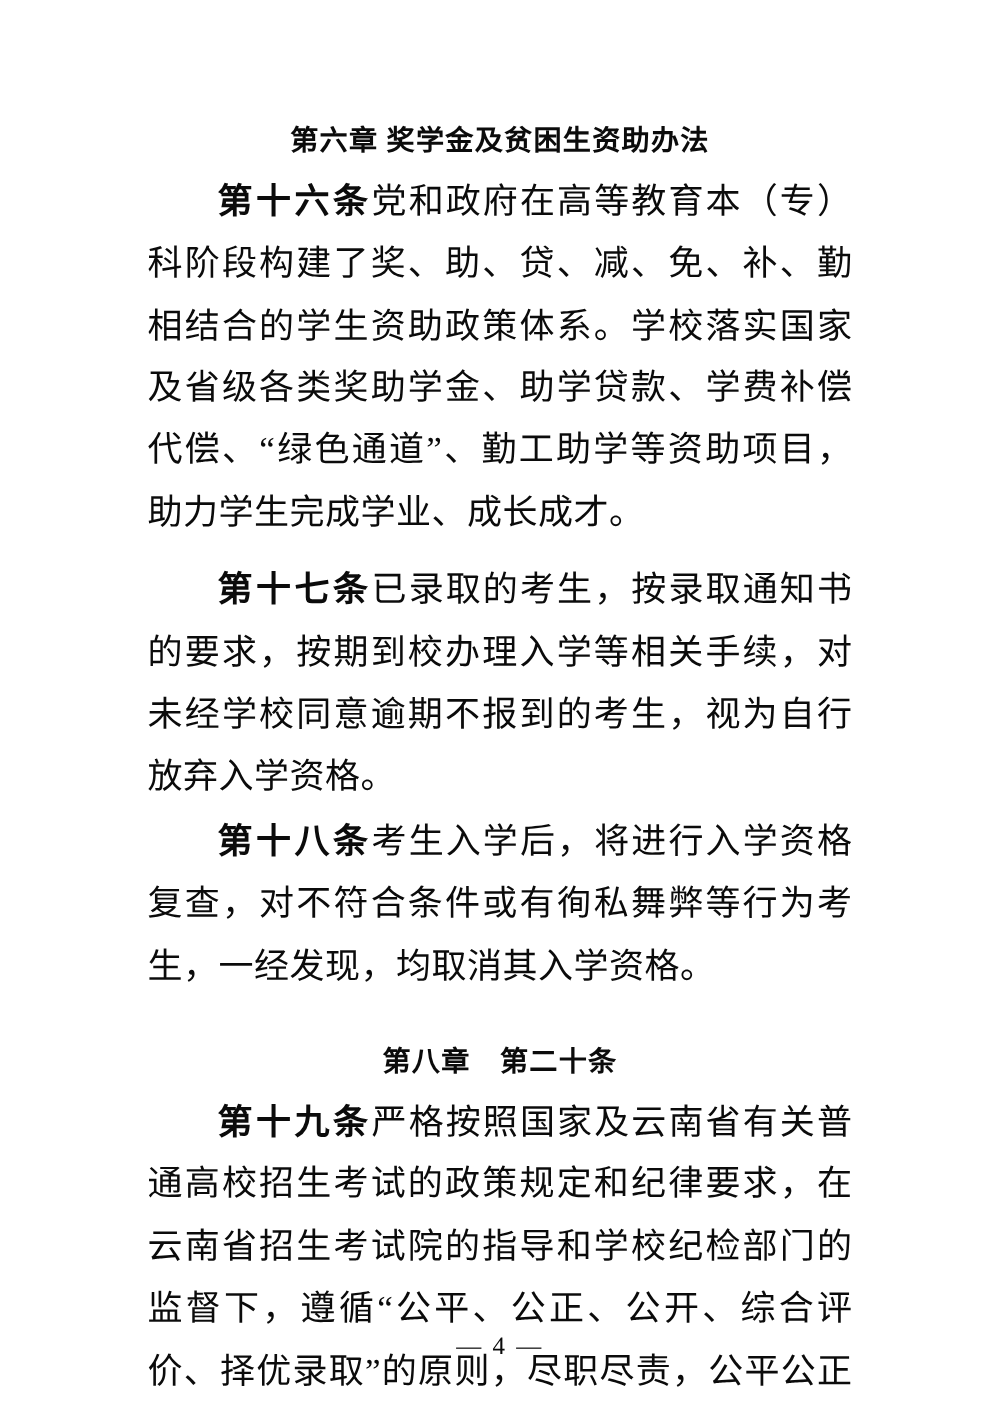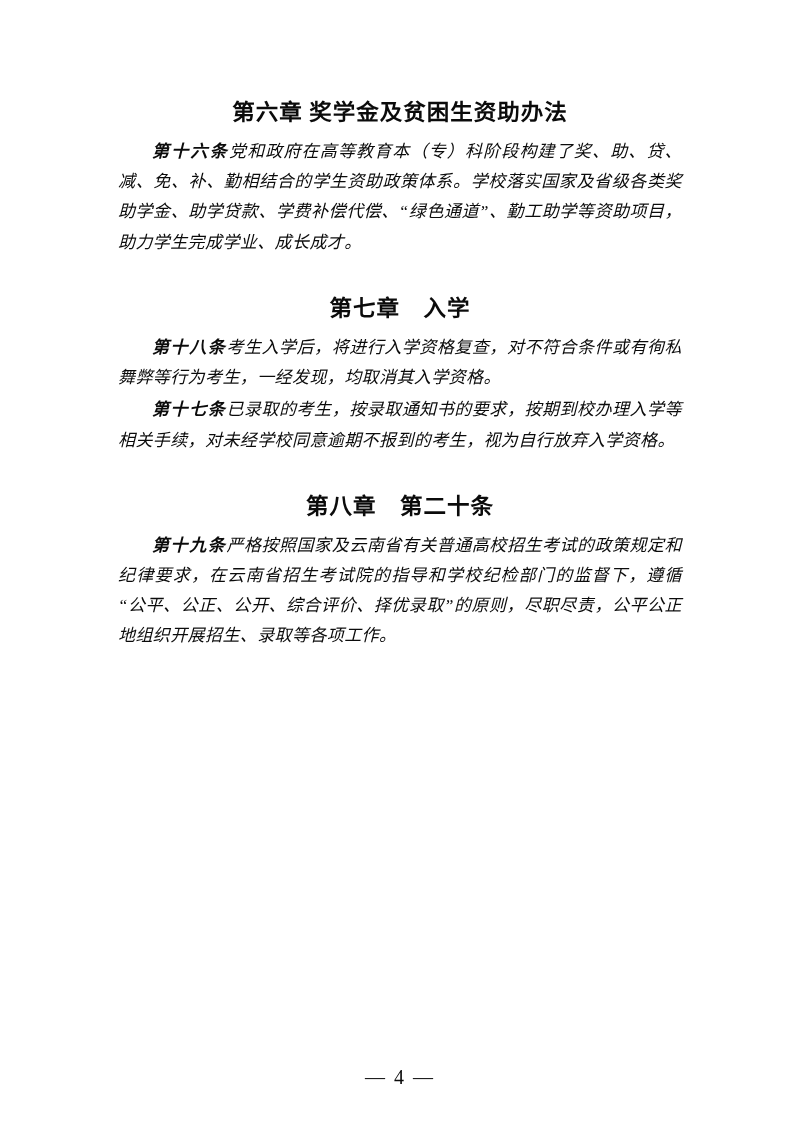--- a/index.html
+++ b/index.html
@@ -32,29 +32,28 @@
     font-weight: bold;
     letter-spacing: 1px;
     margin: 0 0 6px 0;
     line-height: 1.55;
     font-family: "Liberation Serif", "DejaVu Serif", serif;
   }
   .chapter-heading.second {
     margin-top: 22px;
   }
   p.para {
-    font-size: 17px;
+    font-size: 28px;
     line-height: 1.78;
     margin: 0 0 2px 0;
     text-align: justify;
     text-align-last: left;
     text-indent: 2em;
     letter-spacing: 0.4px;
     word-break: break-all;
-    font-style: italic;
   }
   p.para .art-no {
     font-weight: bold;
     letter-spacing: 1.5px;
   }
   .spacer-sm { height: 10px; }
   .page-number {
     position: absolute;
     left: 0;
     right: 0;
@@ -73,28 +72,27 @@
   <div class="doc-body">
 
     <h2 class="chapter-heading">第六章 奖学金及贫困生资助办法</h2>
 
     <p class="para">
       <span class="art-no">第十六条</span><span>党和政府在高等教育本（专）科阶段构建了奖、助、贷、减、免、补、勤相结合的学生资助政策体系。学校落实国家及省级各类奖助学金、助学贷款、学费补偿代偿、“绿色通道”、勤工助学等资助项目，助力学生完成学业、成长成才。</span>
     </p>
 
     <div class="spacer-sm"></div>
 
-    <h2 class="chapter-heading second">第七章　入学</h2>
+
+    <p class="para">
+      <span class="art-no">第十七条</span><span>已录取的考生，按录取通知书的要求，按期到校办理入学等相关手续，对未经学校同意逾期不报到的考生，视为自行放弃入学资格。</span>
+    </p>
 
     <p class="para">
       <span class="art-no">第十八条</span><span>考生入学后，将进行入学资格复查，对不符合条件或有徇私舞弊等行为考生，一经发现，均取消其入学资格。</span>
-    </p>
-
-    <p class="para">
-      <span class="art-no">第十七条</span><span>已录取的考生，按录取通知书的要求，按期到校办理入学等相关手续，对未经学校同意逾期不报到的考生，视为自行放弃入学资格。</span>
     </p>
 
     <div class="spacer-sm"></div>
 
     <h2 class="chapter-heading second">第八章　第二十条</h2>
 
     <p class="para">
       <span class="art-no">第十九条</span><span>严格按照国家及云南省有关普通高校招生考试的政策规定和纪律要求，在云南省招生考试院的指导和学校纪检部门的监督下，遵循“公平、公正、公开、综合评价、择优录取”的原则，尽职尽责，公平公正地组织开展招生、录取等各项工作。</span>
     </p>
 

